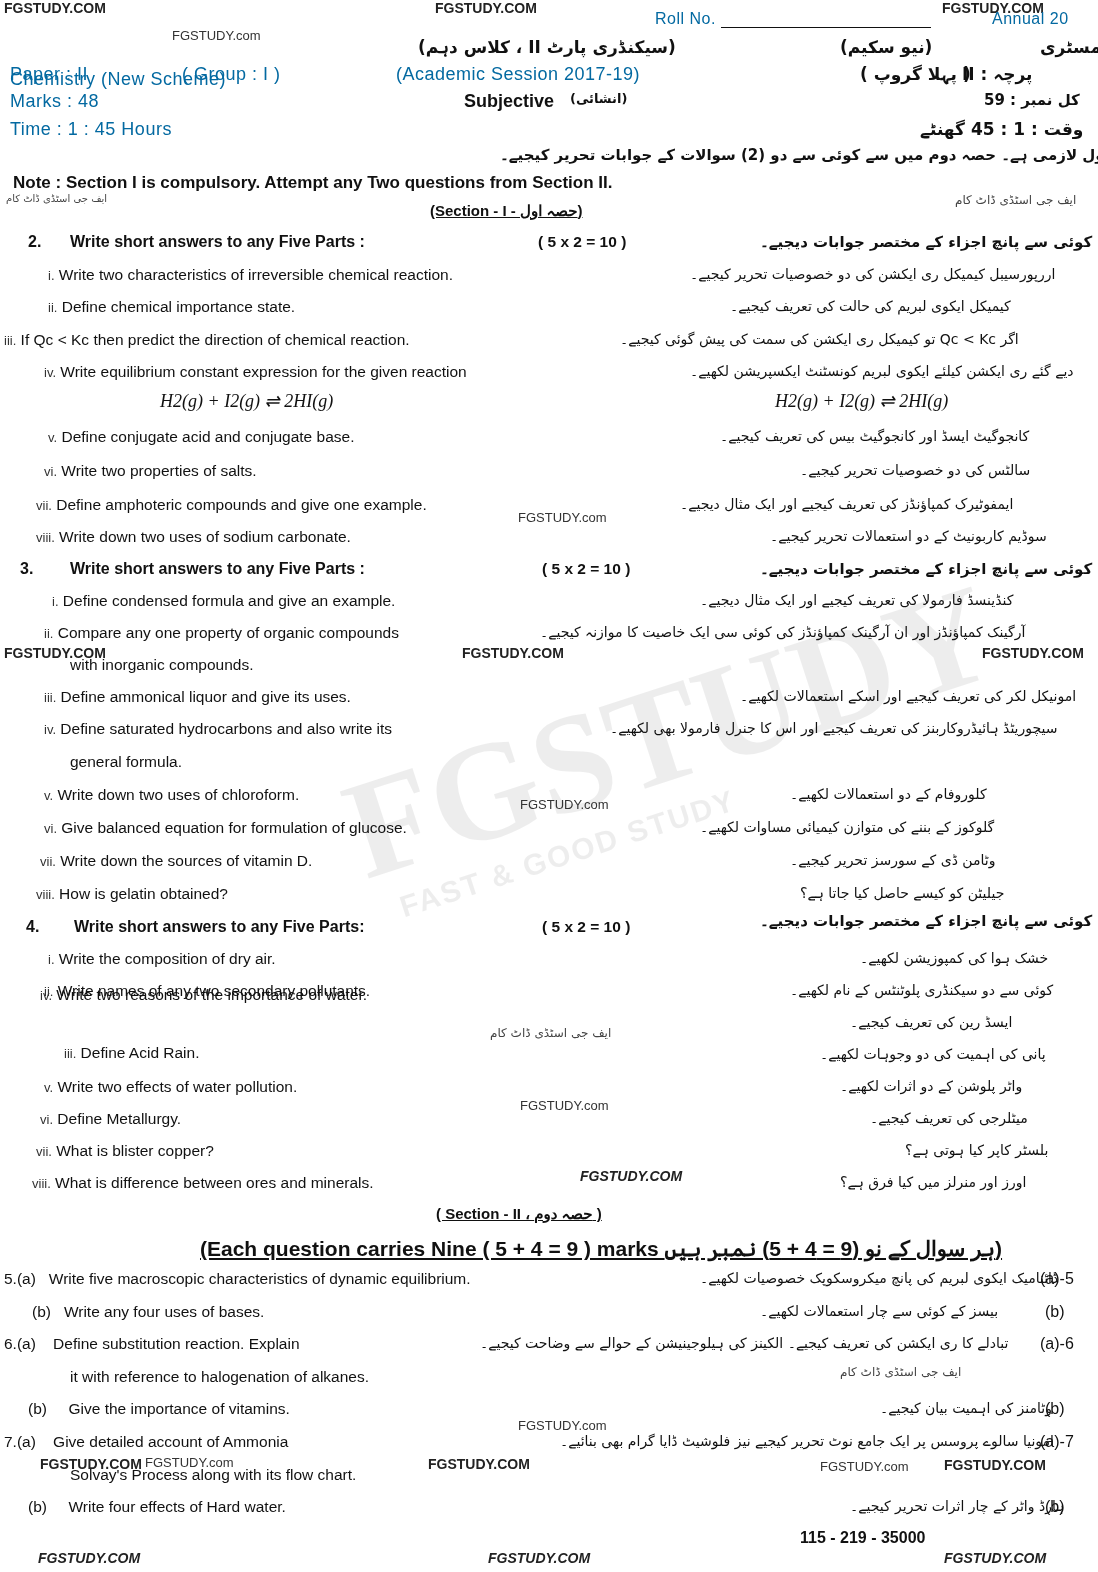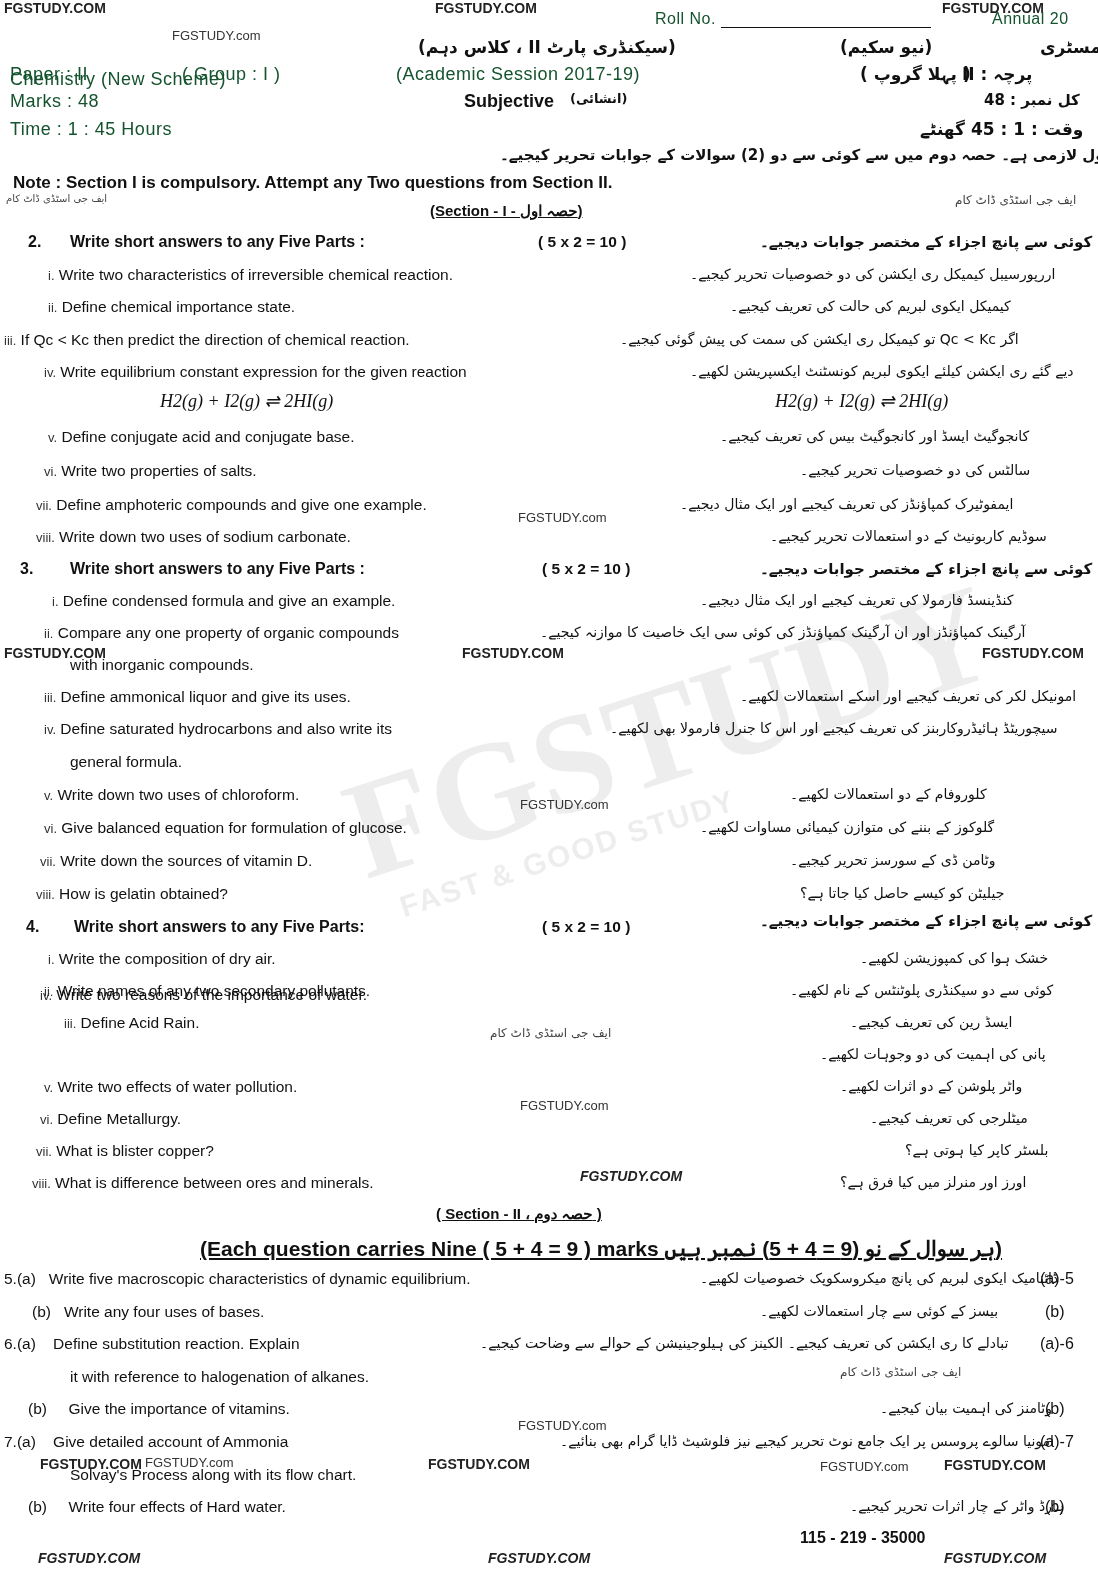--- a/index.html
+++ b/index.html
@@ -4,21 +4,21 @@
 <style>
   html, body { margin: 0; padding: 0; background: #ffffff; }
   body {
     width: 1098px; height: 1572px; position: relative; overflow: hidden;
     font-family: "Liberation Sans", sans-serif; color: #111;
   }
   .abs { position: absolute; white-space: nowrap; }
   .wm { font-weight: bold; font-size: 14px; color: #222; }
   .wm-light { font-size: 13px; color: #333; }
   .wm-it { font-style: italic; font-weight: bold; font-size: 14px; color: #222; }
-  .hdr { font-size: 18px; color: #14532d; letter-spacing: 0.5px; }
+  .hdr { font-size: 18px; color: #0369a1; letter-spacing: 0.5px; }
   .hdr-b { font-size: 18px; font-weight: bold; color: #111; }
   .ur { font-family: "DejaVu Sans", sans-serif; font-size: 14px; direction: rtl; color: #111; }
   .ur-s { font-family: "DejaVu Sans", sans-serif; font-size: 10px; color: #444; direction: rtl; }
   .q-head { font-size: 16px; font-weight: bold; color: #111; }
   .q-item { font-size: 15.5px; color: #111; }
   .rom { font-size: 13px; color: #333; display:inline-block; }
   .marks { font-size: 15.5px; font-weight: bold; }
   .eq { font-family: "Liberation Serif", serif; font-style: italic; font-size: 18px; }
   .sec { font-size: 15px; font-weight: bold; text-decoration: underline; }
   .watermark {
@@ -56,21 +56,21 @@
 
 <div class="abs hdr" style="left:655px;top:10px;font-size:16px;">
   <span>Roll No.</span>
   <span class="rollline"></span>
 </div>
 <div class="abs hdr" style="left:944px;top:10px;font-size:16px;margin-left:48px;">Annual 20</div>
 <div class="abs ur" style="left:1040px;top:37px;font-size:17px;font-weight:bold;">کیمسٹری</div>
 <div class="abs ur" style="left:840px;top:37px;font-size:17px;font-weight:bold;">(نیو سکیم)</div>
 <div class="abs ur" style="left:962px;top:64px;font-size:17px;font-weight:bold;">پرچہ : II</div>
 <div class="abs ur" style="left:860px;top:64px;font-size:17px;font-weight:bold;">( پہلا گروپ )</div>
-<div class="abs ur" style="left:984px;top:91px;font-size:15px;font-weight:bold;">کل نمبر : 48</div>
+<div class="abs ur" style="left:984px;top:91px;font-size:15px;font-weight:bold;">کل نمبر : 59</div>
 <div class="abs ur" style="left:920px;top:119px;font-size:17px;font-weight:bold;">وقت : 1 : 45 گھنٹے</div>
 <div class="abs ur" style="left:500px;top:146px;font-size:15px;font-weight:bold;">نوٹ : حصہ اول لازمی ہے۔ حصہ دوم میں سے کوئی سے دو (2) سوالات کے جوابات تحریر کیجیے۔</div>
 
 <div class="abs hdr-b" style="left:13px;top:173px;font-size:17px;">Note : Section I is compulsory.  Attempt any Two questions from Section II.</div>
 <div class="abs ur-s" style="left:6px;top:193px;">ایف جی اسٹڈی ڈاٹ کام</div>
 <div class="abs ur-s" style="left:955px;top:193px;font-size:12px;">ایف جی اسٹڈی ڈاٹ کام</div>
 
 <div class="abs sec" style="left:430px;top:202px;">(Section - I - حصہ اول)</div>
 
 <div class="abs q-head" style="left:28px;top:233px;">2.</div>
@@ -144,21 +144,21 @@
 <div class="abs q-head" style="left:74px;top:918px;">Write short answers to any Five Parts:</div>
 <div class="abs marks" style="left:542px;top:918px;">( 5 x 2 = 10 )</div>
 <div class="abs ur" style="left:760px;top:912px;font-size:15px;font-weight:bold;">کوئی سے پانچ اجزاء کے مختصر جوابات دیجیے۔</div>
 
 <div class="abs q-item" style="left:48px;top:950px;"><span class="rom">i.</span> <span>Write the composition of dry air.</span></div>
 <div class="abs ur" style="left:860px;top:950px;">خشک ہوا کی کمپوزیشن لکھیے۔</div>
 
 <div class="abs q-item" style="left:44px;top:982px;"><span class="rom">ii.</span> <span>Write names of any two secondary pollutants.</span></div>
 <div class="abs ur" style="left:790px;top:982px;">کوئی سے دو سیکنڈری پلوٹنٹس کے نام لکھیے۔</div>
 
-<div class="abs q-item" style="left:40px;top:1014px;padding-left:24px;"><span class="rom">iii.</span> <span>Define Acid Rain.</span></div>
+<div class="abs q-item" style="left:40px;top:1044px;padding-left:24px;"><span class="rom">iii.</span> <span>Define Acid Rain.</span></div>
 <div class="abs ur" style="left:850px;top:1014px;">ایسڈ رین کی تعریف کیجیے۔</div>
 <div class="abs ur-s" style="left:490px;top:1026px;font-size:12px;">ایف جی اسٹڈی ڈاٹ کام</div>
 
 <div class="abs q-item" style="left:40px;top:986px;"><span class="rom">iv.</span> <span>Write two reasons of the importance of water.</span></div>
 <div class="abs ur" style="left:820px;top:1046px;">پانی کی اہمیت کی دو وجوہات لکھیے۔</div>
 
 <div class="abs q-item" style="left:44px;top:1078px;"><span class="rom">v.</span> <span>Write two effects of water pollution.</span></div>
 <div class="abs ur" style="left:840px;top:1078px;">واٹر پلوشن کے دو اثرات لکھیے۔</div>
 <div class="abs wm-light" style="left:520px;top:1098px;">FGSTUDY.com</div>
 

